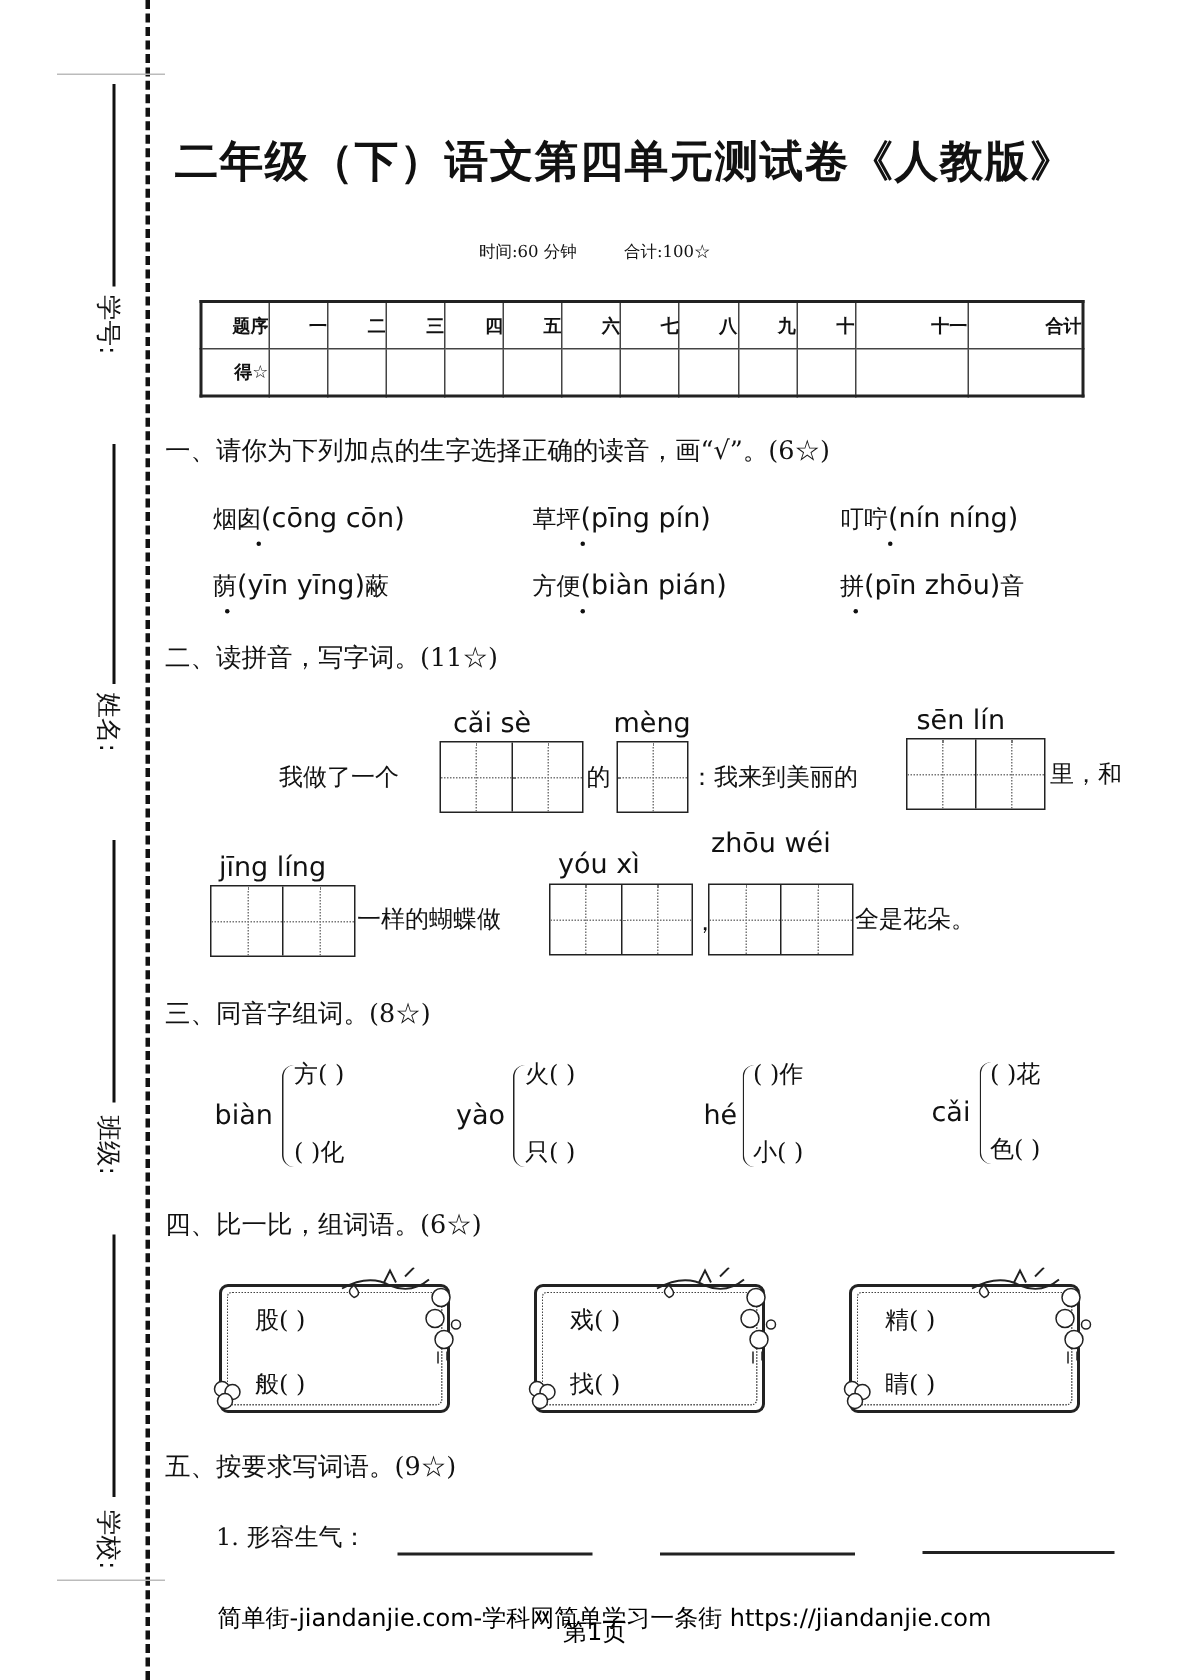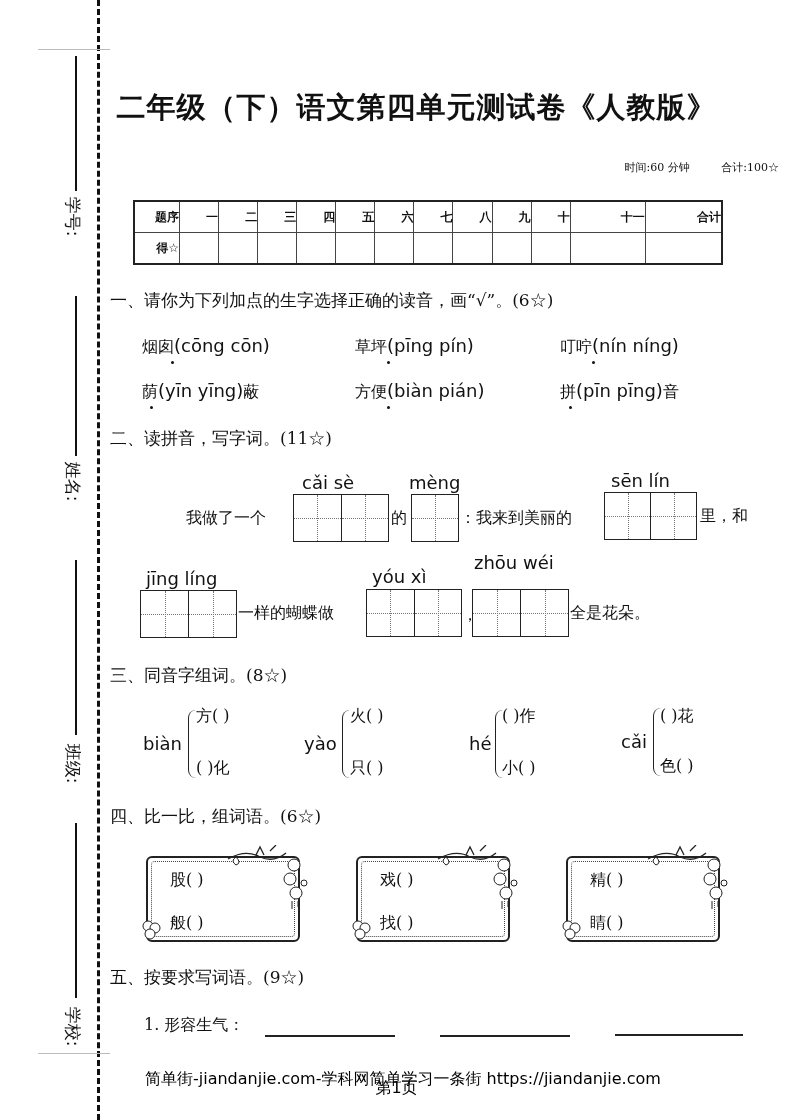--- a/index.html
+++ b/index.html
@@ -12,21 +12,21 @@
                  border-left: 3px dashed #111; }
     .gray-tick { position: absolute; left: 38px; width: 72px; height: 1px; background: #bbb; }
     .margin-rule { position: absolute; left: 75px; width: 2px; background: #111; }
     .margin-label { position: absolute; left: 52px; width: 40px; font-size: 17px;
                     transform: rotate(90deg); transform-origin: center; white-space: nowrap;
                     font-family: "DejaVu Sans", sans-serif; text-align: center; }
 
     
     .title { left: 0; width: 793px; top: 88px; text-align: center; font-size: 29px; font-weight: bold;
              font-family: "DejaVu Sans", sans-serif; letter-spacing: 1px; padding-left: 20px; }
-    .meta { top: 160px; left: 0; width: 793px; text-align: right; font-size: 11px; }
+    .meta { top: 160px; left: 0; width: 793px; text-align: center; font-size: 11px; }
     .meta span { margin: 0 14px; }
 
     
     table.score { position: absolute; left: 133px; top: 200px; width: 590px; border-collapse: collapse;
                   border: 2px solid #222; }
     table.score td { border: 1px solid #444; height: 30px; text-align: right; font-size: 12px;
                      font-weight: bold; font-family: "DejaVu Sans", sans-serif; padding: 0; }
     table.score td.first { width: 44px; }
 
     .sec-title { font-size: 17px; left: 110px; white-space: nowrap; }
@@ -138,21 +138,21 @@
   <span>荫</span><span class="py">(yīn   yīng)</span><span>蔽</span>
 </div>
 <div class="dot" style="left:150px;top:406px"></div>
 
 <div class="abs q-text" style="left:355px;top:380px">
   <span>方便</span><span class="py">(biàn   pián)</span>
 </div>
 <div class="dot" style="left:387px;top:406px"></div>
 
 <div class="abs q-text" style="left:560px;top:380px">
-  <span>拼</span><span class="py">(pīn   pīng)</span><span>音</span>
+  <span>拼</span><span class="py">(pīn   zhōu)</span><span>音</span>
 </div>
 <div class="dot" style="left:569px;top:406px"></div>
 
 <div class="abs sec-title" style="top:427px">二、读拼音，写字词。(11☆)</div>
 
 <div class="abs q-text" style="left:186px;top:508px">我做了一个</div>
 <div class="abs py" style="left:302px;top:472px">cǎi   sè</div>
 <div class="grid-box" style="left:293px;top:494px;width:96px;height:48px">
   <div class="cell"></div>
     <div class="cell"></div>

